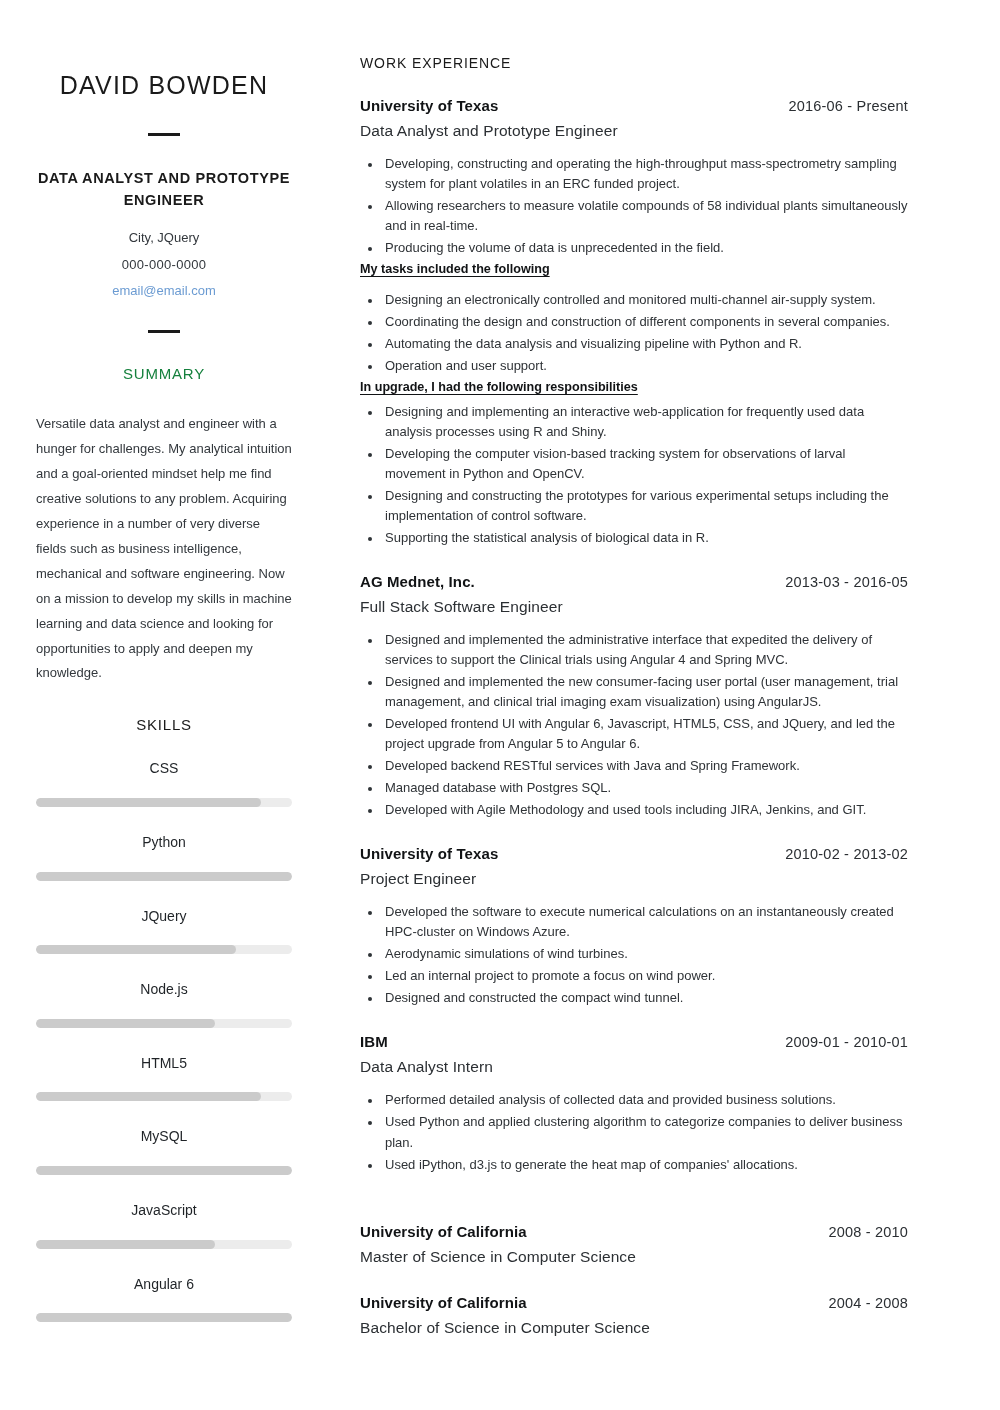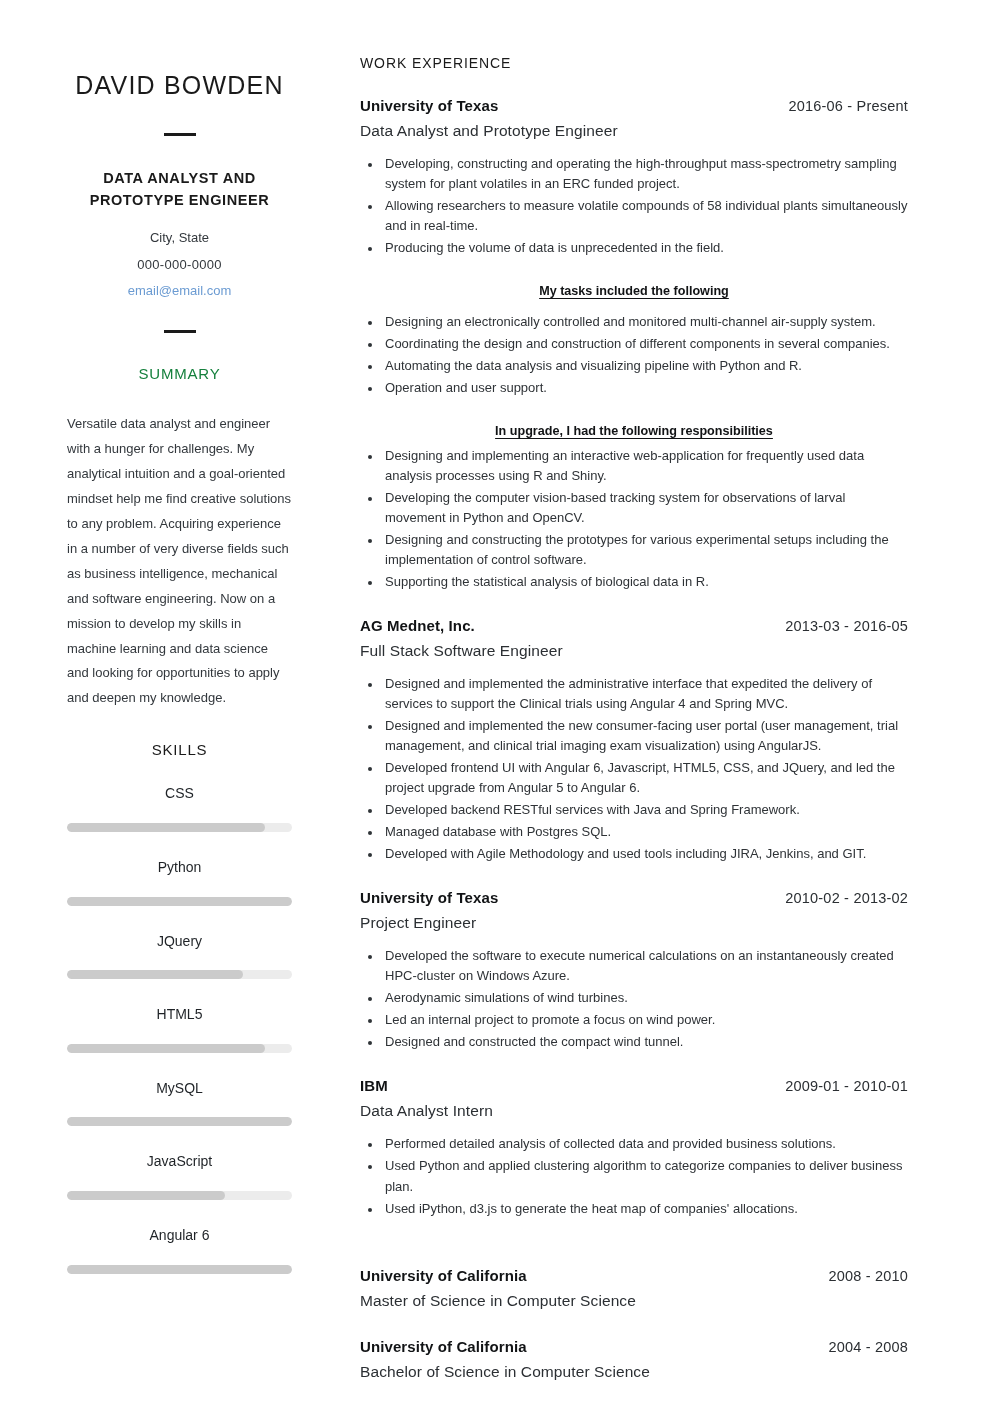--- a/index.html
+++ b/index.html
@@ -19,21 +19,21 @@
     height: 1410px;
     background: #ffffff;
     display: flex;
     align-items: flex-start;
   }
 
   
   .sidebar {
     width: 340px;
     flex: 0 0 340px;
-    padding: 60px 48px 0 67px;
+    padding: 60px 48px 0 36px;
     text-align: center;
   }
 
   .full-name {
     font-size: 25px;
     font-weight: 400;
     letter-spacing: 1.2px;
     color: #1a1a1a;
     line-height: 1.2;
     margin-top: 10px;
@@ -180,48 +180,47 @@
   ul.bullets li {
     font-size: 13px;
     line-height: 1.54;
     color: #2f3337;
     margin-bottom: 2px;
     padding-left: 3px;
   }
   ul.bullets li::marker { color: #2f3337; font-size: 12px; }
 
   .sub-heading {
-    margin-top: 26px;
+    margin-top: 4px;
     font-size: 12.6px;
     font-weight: bold;
     color: #111315;
     text-decoration: underline;
     text-underline-offset: 3px;
-    text-align: center;
   }
 
   .edu-block { margin-top: 28px; }
   .edu-block.first { margin-top: 27px; }
 
   .spacer-edu { height: 19px; }
 </style>
 </head>
 <body>
 
 <div class="page">
 
   <aside class="sidebar">
 
     <h1 class="full-name">DAVID BOWDEN</h1>
 
     <div class="divider"></div>
 
     <div class="job-title">DATA ANALYST AND PROTOTYPE ENGINEER</div>
 
-    <div class="contact-line">City, State</div>
+    <div class="contact-line">City, JQuery</div>
     <div class="contact-line phone">000-000-0000</div>
     <a class="contact-email" href="#">email@email.com</a>
 
     <div class="divider divider-2"></div>
 
     <h2 class="side-heading">SUMMARY</h2>
     <p class="summary-text">Versatile data analyst and engineer with a hunger for challenges. My analytical intuition and a goal-oriented mindset help me find creative solutions to any problem. Acquiring experience in a number of very diverse fields such as business intelligence, mechanical and software engineering. Now on a mission to develop my skills in machine learning and data science and looking for opportunities to apply and deepen my knowledge.</p>
 
     <h2 class="skills-heading">SKILLS</h2>
 
@@ -239,20 +238,26 @@
       </div>
     </div>
 
     <div class="skill">
       <div class="skill-label">JQuery</div>
       <div class="skill-track">
         <div class="skill-fill" style="width: 78%;"></div>
       </div>
     </div>
 
+    <div class="skill">
+      <div class="skill-label">Node.js</div>
+      <div class="skill-track">
+        <div class="skill-fill" style="width: 70%;"></div>
+      </div>
+    </div>
 
     <div class="skill">
       <div class="skill-label">HTML5</div>
       <div class="skill-track">
         <div class="skill-fill" style="width: 88%;"></div>
       </div>
     </div>
 
     <div class="skill">
       <div class="skill-label">MySQL</div>

